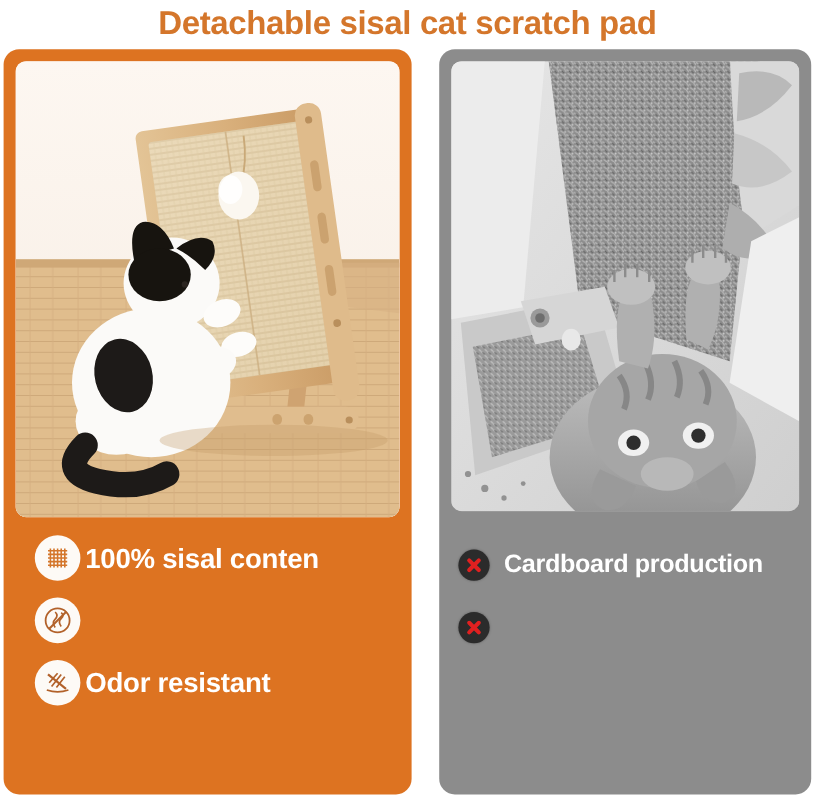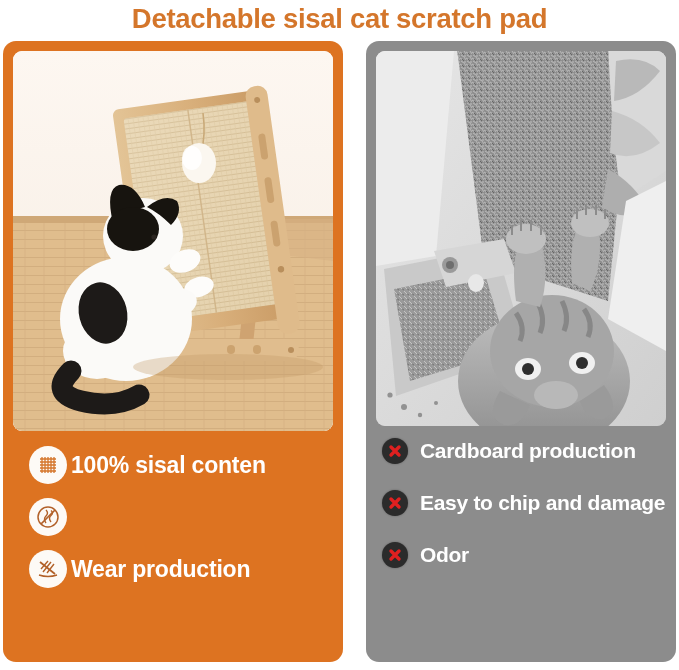--- a/index.html
+++ b/index.html
@@ -86,21 +86,21 @@
 
   .photo svg { display: block; width: 100%; height: 100%; }
 
   
   .feature-list {
     position: absolute;
     left: 0;
     width: 100%;
   }
   .panel-good .feature-list { top: 398px; }
-  .panel-bad  .feature-list { top: 384px; }
+  .panel-bad  .feature-list { top: 404px; }
 
   .feature-row {
     display: flex;
     align-items: center;
     height: 52px;
   }
   .panel-good .feature-row { padding-left: 26px; }
   .panel-bad  .feature-row { padding-left: 16px; }
 
   .feature-icon {
@@ -283,21 +283,21 @@
         <div class="feature-row">
           <span class="feature-icon">
             <span class="icon-good">
               <svg width="26" height="26" viewBox="0 0 26 26">
                 <path d="M4 19 q9 3 18 0" stroke="#b2612a" stroke-width="1.4" fill="none"></path>
                 <path d="M8 16 L16 6 M12 17 L19 8 M6 13 L13 5" stroke="#b2612a" stroke-width="1.4" fill="none"></path>
                 <path d="M5 6 L20 18" stroke="#b2612a" stroke-width="1.8"></path>
               </svg>
             </span>
           </span>
-          <span class="feature-label">Wear production</span>
+          <span class="feature-label">Odor resistant</span>
         </div>
 
       </div>
     </div>
 
     <div class="panel panel-bad">
 
       <div class="photo">
         <svg viewBox="0 0 290 375" preserveAspectRatio="xMidYMid slice">
           <defs>
@@ -397,32 +397,21 @@
         </div>
 
         <div class="feature-row">
           <span class="feature-icon">
             <span class="icon-bad">
               <svg width="16" height="16" viewBox="0 0 16 16">
                 <path d="M4 4 L12 12 M12 4 L4 12" stroke="#e02020" stroke-width="3.4" stroke-linecap="round"></path>
               </svg>
             </span>
           </span>
-          <span class="feature-label">Easy to chip and damage</span>
         </div>
 
-        <div class="feature-row">
-          <span class="feature-icon">
-            <span class="icon-bad">
-              <svg width="16" height="16" viewBox="0 0 16 16">
-                <path d="M4 4 L12 12 M12 4 L4 12" stroke="#e02020" stroke-width="3.4" stroke-linecap="round"></path>
-              </svg>
-            </span>
-          </span>
-          <span class="feature-label">Odor</span>
-        </div>
 
 
       </div>
     </div>
 
   </div>
 </div>
 
 </body></html>

